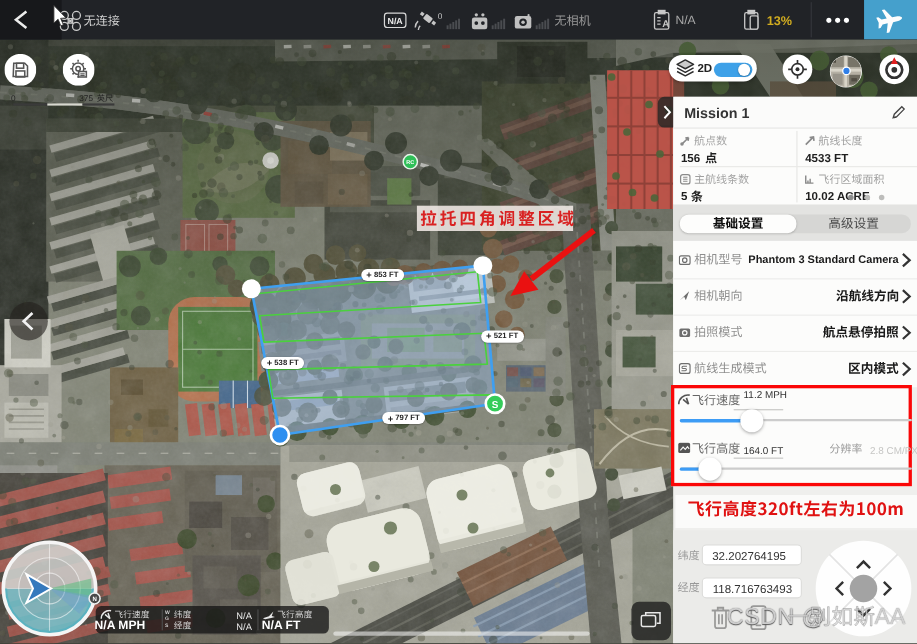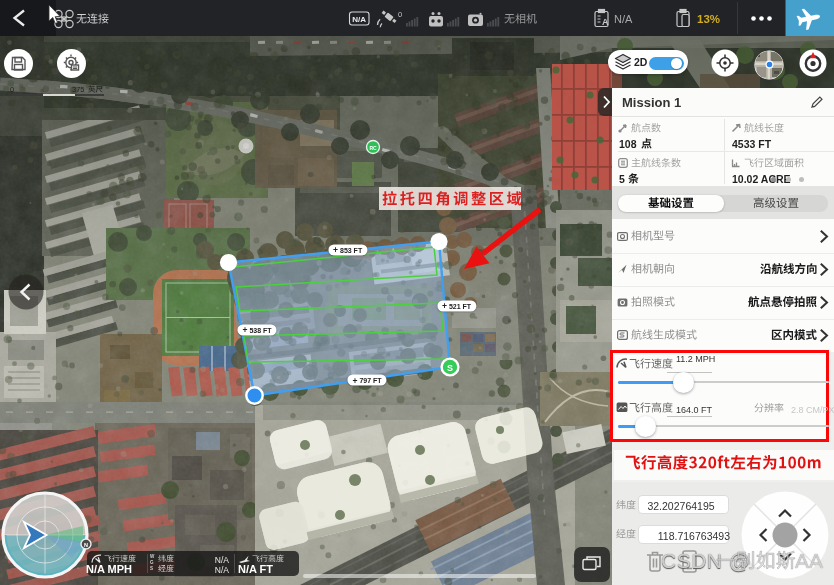--- a/index.html
+++ b/index.html
@@ -1638,21 +1638,21 @@
 <div style="position:absolute;left:612px;top:117px;width:222px;height:69px;background:#fcfcfb"></div>
 <div style="position:absolute;left:724px;top:119px;width:1px;height:65px;background:#e5e5e3"></div>
 <div style="position:absolute;left:618px;top:151px;width:216px;height:1px;background:#e8e8e6"></div>
 <svg style="position:absolute;left:618.0px;top:122.5px" width="10" height="10">
       <path d="M1.5 8.5 L8 2 M8 2 l-3 0.5 M8 2 l-0.5 3" stroke="#8a8a8a" stroke-width="1.4" fill="none"></path>
       <circle cx="2" cy="8" r="1.6" fill="#8a8a8a"></circle>
     </svg>
 <svg style="position:absolute;left:631.0px;top:120.5px;overflow:visible" width="32" height="15">
       <path transform="translate(0,10.5)" fill="#a0a0a0" d="M2.0 -5.9C2.2 -5.5 2.5 -4.9 2.6 -4.5L3.1 -4.7C3.0 -5.1 2.7 -5.7 2.5 -6.1ZM2.0 -2.8C2.2 -2.4 2.6 -1.7 2.7 -1.3L3.2 -1.5C3.1 -1.9 2.7 -2.6 2.5 -3.1ZM6.0 -8.3C6.2 -7.8 6.5 -7.2 6.7 -6.7L7.4 -7.0C7.2 -7.4 6.9 -8.0 6.7 -8.5ZM4.4 -6.7V-6.1H9.5V-6.7ZM5.3 -5.1V-2.9C5.3 -1.9 5.2 -0.5 4.2 0.4C4.4 0.5 4.6 0.7 4.8 0.8C5.8 -0.2 6.0 -1.7 6.0 -2.9V-4.4H7.7V-0.5C7.7 0.2 7.7 0.4 7.9 0.5C8.0 0.6 8.2 0.7 8.4 0.7C8.5 0.7 8.8 0.7 8.9 0.7C9.0 0.7 9.2 0.7 9.3 0.6C9.5 0.5 9.5 0.4 9.6 0.1C9.6 -0.1 9.7 -0.6 9.7 -1.1C9.5 -1.1 9.3 -1.2 9.2 -1.4C9.2 -0.8 9.2 -0.5 9.1 -0.3C9.1 -0.1 9.1 -0.0 9.0 0.0C9.0 0.0 8.9 0.1 8.8 0.1C8.8 0.1 8.7 0.1 8.6 0.1C8.5 0.1 8.5 0.0 8.4 0.0C8.4 -0.0 8.4 -0.2 8.4 -0.4V-5.1ZM3.5 -6.6V-4.0H1.8V-6.6ZM0.4 -4.0V-3.4H1.1C1.1 -2.2 1.0 -0.6 0.3 0.5C0.5 0.6 0.8 0.8 0.9 0.9C1.7 -0.3 1.8 -2.1 1.8 -3.4H3.5V-0.1C3.5 0.0 3.4 0.1 3.3 0.1C3.2 0.1 2.8 0.1 2.4 0.1C2.5 0.2 2.6 0.5 2.6 0.7C3.2 0.7 3.6 0.7 3.8 0.6C4.0 0.5 4.1 0.3 4.1 -0.1V-7.2H2.6C2.8 -7.5 2.9 -7.9 3.1 -8.3L2.3 -8.5C2.2 -8.1 2.1 -7.6 2.0 -7.2H1.1V-4.0Z M12.4 -4.7H17.6V-2.9H12.4ZM13.4 -1.3C13.5 -0.6 13.6 0.2 13.6 0.7L14.4 0.6C14.4 0.1 14.3 -0.7 14.1 -1.3ZM15.5 -1.3C15.8 -0.7 16.1 0.2 16.2 0.7L16.9 0.5C16.8 0.0 16.5 -0.8 16.1 -1.4ZM17.5 -1.4C18.0 -0.7 18.6 0.2 18.8 0.7L19.5 0.4C19.3 -0.1 18.7 -1.0 18.2 -1.6ZM11.8 -1.6C11.5 -0.8 10.9 0.0 10.4 0.5L11.1 0.8C11.7 0.3 12.2 -0.6 12.5 -1.4ZM11.7 -5.4V-2.2H18.4V-5.4H15.3V-6.6H19.1V-7.3H15.3V-8.4H14.6V-5.4Z M24.4 -8.2C24.2 -7.8 23.9 -7.2 23.7 -6.9L24.2 -6.6C24.4 -7.0 24.8 -7.5 25.1 -7.9ZM20.9 -7.9C21.1 -7.5 21.4 -7.0 21.5 -6.6L22.1 -6.9C22.0 -7.2 21.7 -7.8 21.4 -8.2ZM24.1 -2.6C23.9 -2.1 23.6 -1.6 23.2 -1.3C22.8 -1.4 22.4 -1.6 22.0 -1.8C22.2 -2.0 22.3 -2.3 22.5 -2.6ZM21.1 -1.5C21.6 -1.3 22.1 -1.1 22.6 -0.8C22.0 -0.4 21.2 -0.1 20.4 0.1C20.5 0.3 20.7 0.5 20.8 0.7C21.7 0.5 22.5 0.1 23.3 -0.5C23.6 -0.3 23.9 -0.1 24.1 0.1L24.6 -0.4C24.4 -0.6 24.1 -0.8 23.8 -1.0C24.3 -1.5 24.7 -2.2 24.9 -3.1L24.5 -3.3L24.4 -3.2H22.8L23.0 -3.8L22.3 -3.9C22.3 -3.7 22.2 -3.5 22.1 -3.2H20.7V-2.6H21.8C21.5 -2.2 21.3 -1.8 21.1 -1.5ZM22.6 -8.4V-6.5H20.5V-5.9H22.3C21.9 -5.3 21.1 -4.7 20.4 -4.4C20.5 -4.2 20.7 -4.0 20.8 -3.8C21.4 -4.1 22.1 -4.7 22.6 -5.3V-4.0H23.3V-5.4C23.8 -5.0 24.4 -4.6 24.6 -4.4L25.0 -4.9C24.8 -5.1 23.9 -5.6 23.4 -5.9H25.3V-6.5H23.3V-8.4ZM26.3 -8.3C26.0 -6.6 25.6 -4.9 24.8 -3.8C25.0 -3.7 25.3 -3.5 25.4 -3.4C25.6 -3.7 25.9 -4.2 26.1 -4.7C26.3 -3.7 26.6 -2.8 26.9 -2.0C26.4 -1.0 25.6 -0.3 24.5 0.2C24.6 0.4 24.9 0.7 24.9 0.8C25.9 0.3 26.7 -0.4 27.3 -1.3C27.8 -0.4 28.4 0.2 29.2 0.7C29.3 0.5 29.6 0.3 29.7 0.1C28.9 -0.3 28.2 -1.1 27.7 -2.0C28.2 -3.0 28.6 -4.3 28.8 -5.8H29.5V-6.5H26.6C26.8 -7.0 26.9 -7.6 27.0 -8.2ZM28.1 -5.8C27.9 -4.6 27.7 -3.6 27.3 -2.8C26.9 -3.7 26.7 -4.7 26.5 -5.8Z"></path>
     </svg>
-<div style="position:absolute;left:619px;top:137.5px;font:bold 10.5px 'Liberation Sans',sans-serif;color:#1f1f1f">108</div>
+<div style="position:absolute;left:619px;top:137.5px;font:bold 10.5px 'Liberation Sans',sans-serif;color:#1f1f1f">156</div>
 <svg style="position:absolute;left:641.0px;top:135.9px;overflow:visible" width="13" height="16">
       <path transform="translate(0,11.6)" fill="#1f1f1f" d="M2.9 -4.9H8.0V-3.5H2.9ZM3.5 -1.4C3.7 -0.6 3.7 0.3 3.7 0.9L5.1 0.7C5.1 0.2 4.9 -0.8 4.8 -1.5ZM5.8 -1.4C6.1 -0.7 6.4 0.3 6.5 0.9L7.8 0.5C7.7 -0.1 7.3 -1.0 7.0 -1.7ZM8.0 -1.5C8.5 -0.7 9.1 0.3 9.4 0.9L10.6 0.4C10.4 -0.2 9.7 -1.2 9.2 -1.9ZM1.7 -1.8C1.4 -1.0 0.9 -0.1 0.3 0.4L1.5 0.9C2.1 0.4 2.7 -0.6 3.0 -1.5ZM1.7 -6.1V-2.2H9.3V-6.1H6.1V-7.1H10.1V-8.4H6.1V-9.3H4.8V-6.1Z"></path>
     </svg>
 <svg style="position:absolute;left:731.0px;top:122.5px" width="10" height="10">
       <path d="M1.5 8.5 L8.5 1.5 M5 2 l3.5-0.5 0.5 3.5" stroke="#8a8a8a" stroke-width="1.5" fill="none"></path>
     </svg>
 <svg style="position:absolute;left:744.0px;top:120.5px;overflow:visible" width="42" height="15">
       <path transform="translate(0,10.5)" fill="#a0a0a0" d="M2.0 -5.9C2.2 -5.5 2.5 -4.9 2.6 -4.5L3.1 -4.7C3.0 -5.1 2.7 -5.7 2.5 -6.1ZM2.0 -2.8C2.2 -2.4 2.6 -1.7 2.7 -1.3L3.2 -1.5C3.1 -1.9 2.7 -2.6 2.5 -3.1ZM6.0 -8.3C6.2 -7.8 6.5 -7.2 6.7 -6.7L7.4 -7.0C7.2 -7.4 6.9 -8.0 6.7 -8.5ZM4.4 -6.7V-6.1H9.5V-6.7ZM5.3 -5.1V-2.9C5.3 -1.9 5.2 -0.5 4.2 0.4C4.4 0.5 4.6 0.7 4.8 0.8C5.8 -0.2 6.0 -1.7 6.0 -2.9V-4.4H7.7V-0.5C7.7 0.2 7.7 0.4 7.9 0.5C8.0 0.6 8.2 0.7 8.4 0.7C8.5 0.7 8.8 0.7 8.9 0.7C9.0 0.7 9.2 0.7 9.3 0.6C9.5 0.5 9.5 0.4 9.6 0.1C9.6 -0.1 9.7 -0.6 9.7 -1.1C9.5 -1.1 9.3 -1.2 9.2 -1.4C9.2 -0.8 9.2 -0.5 9.1 -0.3C9.1 -0.1 9.1 -0.0 9.0 0.0C9.0 0.0 8.9 0.1 8.8 0.1C8.8 0.1 8.7 0.1 8.6 0.1C8.5 0.1 8.5 0.0 8.4 0.0C8.4 -0.0 8.4 -0.2 8.4 -0.4V-5.1ZM3.5 -6.6V-4.0H1.8V-6.6ZM0.4 -4.0V-3.4H1.1C1.1 -2.2 1.0 -0.6 0.3 0.5C0.5 0.6 0.8 0.8 0.9 0.9C1.7 -0.3 1.8 -2.1 1.8 -3.4H3.5V-0.1C3.5 0.0 3.4 0.1 3.3 0.1C3.2 0.1 2.8 0.1 2.4 0.1C2.5 0.2 2.6 0.5 2.6 0.7C3.2 0.7 3.6 0.7 3.8 0.6C4.0 0.5 4.1 0.3 4.1 -0.1V-7.2H2.6C2.8 -7.5 2.9 -7.9 3.1 -8.3L2.3 -8.5C2.2 -8.1 2.1 -7.6 2.0 -7.2H1.1V-4.0Z M10.5 -0.5 10.7 0.2C11.6 -0.1 12.8 -0.5 14.0 -0.8L13.9 -1.4C12.6 -1.1 11.4 -0.7 10.5 -0.5ZM17.0 -7.8C17.5 -7.6 18.2 -7.2 18.5 -6.9L18.9 -7.4C18.6 -7.6 18.0 -8.0 17.5 -8.2ZM10.7 -4.2C10.9 -4.3 11.1 -4.4 12.3 -4.5C11.9 -3.9 11.5 -3.4 11.3 -3.2C11.0 -2.8 10.8 -2.6 10.5 -2.5C10.6 -2.3 10.7 -2.0 10.8 -1.8C11.0 -1.9 11.3 -2.0 13.8 -2.6C13.8 -2.7 13.8 -3.0 13.8 -3.2L11.8 -2.8C12.6 -3.7 13.4 -4.8 14.0 -5.9L13.4 -6.3C13.2 -5.9 13.0 -5.5 12.8 -5.2L11.5 -5.1C12.1 -5.9 12.7 -7.0 13.1 -8.0L12.4 -8.4C12.0 -7.2 11.3 -5.9 11.0 -5.6C10.8 -5.2 10.7 -5.0 10.5 -4.9C10.6 -4.7 10.7 -4.4 10.7 -4.2ZM18.9 -3.5C18.5 -2.9 17.9 -2.3 17.3 -1.8C17.1 -2.3 17.0 -3.0 16.9 -3.7L19.4 -4.2L19.3 -4.8L16.8 -4.3C16.7 -4.8 16.7 -5.2 16.7 -5.7L19.1 -6.0L19.0 -6.7L16.6 -6.3C16.6 -7.0 16.6 -7.7 16.6 -8.4H15.8C15.9 -7.7 15.9 -6.9 15.9 -6.2L14.3 -6.0L14.4 -5.3L15.9 -5.5C16.0 -5.1 16.0 -4.6 16.1 -4.2L14.1 -3.9L14.2 -3.2L16.2 -3.5C16.3 -2.7 16.4 -1.9 16.7 -1.3C15.8 -0.8 14.8 -0.3 13.8 0.0C14.0 0.2 14.2 0.4 14.3 0.6C15.2 0.3 16.1 -0.1 16.9 -0.7C17.3 0.2 17.9 0.8 18.6 0.8C19.3 0.8 19.5 0.4 19.6 -0.7C19.5 -0.8 19.2 -0.9 19.1 -1.1C19.0 -0.2 18.9 0.0 18.6 0.0C18.2 0.0 17.8 -0.4 17.5 -1.1C18.3 -1.7 19.0 -2.4 19.5 -3.2Z M27.7 -8.2C26.8 -7.1 25.4 -6.2 23.9 -5.6C24.1 -5.5 24.4 -5.2 24.6 -5.0C25.9 -5.7 27.4 -6.7 28.4 -7.9ZM20.6 -4.5V-3.7H22.5V-0.6C22.5 -0.1 22.2 0.0 22.1 0.1C22.2 0.2 22.3 0.6 22.4 0.7C22.6 0.6 23.0 0.5 25.7 -0.3C25.7 -0.4 25.7 -0.8 25.7 -1.0L23.3 -0.4V-3.7H24.8C25.6 -1.7 27.1 -0.2 29.1 0.5C29.2 0.3 29.5 -0.0 29.7 -0.2C27.8 -0.8 26.4 -2.0 25.6 -3.7H29.4V-4.5H23.3V-8.3H22.5V-4.5Z M33.9 -6.4V-5.6H32.2V-5.0H33.9V-3.3H37.8V-5.0H39.4V-5.6H37.8V-6.4H37.0V-5.6H34.6V-6.4ZM37.0 -5.0V-3.9H34.6V-5.0ZM37.6 -2.0C37.1 -1.5 36.5 -1.1 35.8 -0.8C35.1 -1.1 34.5 -1.5 34.1 -2.0ZM32.4 -2.6V-2.0H33.7L33.4 -1.9C33.8 -1.3 34.3 -0.9 35.0 -0.5C34.0 -0.2 33.0 0.0 31.9 0.1C32.0 0.3 32.2 0.6 32.2 0.7C33.5 0.6 34.7 0.4 35.8 -0.1C36.8 0.4 37.9 0.7 39.2 0.8C39.3 0.6 39.5 0.3 39.6 0.1C38.5 0.1 37.5 -0.1 36.6 -0.5C37.5 -0.9 38.2 -1.6 38.7 -2.4L38.2 -2.7L38.1 -2.6ZM34.7 -8.3C34.9 -8.0 35.0 -7.7 35.1 -7.4H31.3V-4.7C31.3 -3.2 31.2 -1.1 30.4 0.5C30.6 0.5 30.9 0.7 31.0 0.8C31.9 -0.8 32.0 -3.1 32.0 -4.7V-6.7H39.5V-7.4H36.0C35.9 -7.7 35.7 -8.1 35.5 -8.4Z"></path>
     </svg>
 <div style="position:absolute;left:732px;top:137.5px;font:bold 10.5px 'Liberation Sans',sans-serif;color:#1f1f1f">4533 FT</div>
@@ -1690,20 +1690,21 @@
 <div style="position:absolute;left:612px;top:252.5px;width:222px;height:1px;background:#ececea"></div>
 <div style="position:absolute;left:612px;top:285.5px;width:222px;height:1px;background:#ececea"></div>
 <div style="position:absolute;left:612px;top:318.5px;width:222px;height:1px;background:#ececea"></div>
 <svg style="position:absolute;left:617px;top:231.0px" width="11" height="10">
       <rect x="0.6" y="1.6" width="9.8" height="7.8" rx="1.5" fill="none" stroke="#6e6e6e" stroke-width="1.2"></rect>
       <circle cx="5.5" cy="5.5" r="2" fill="none" stroke="#6e6e6e" stroke-width="1.1"></circle>
     </svg>
 <svg style="position:absolute;left:631.0px;top:228.4px;overflow:visible" width="46" height="16">
       <path transform="translate(0,11.6)" fill="#8e8e8e" d="M6.0 -5.2H9.3V-3.3H6.0ZM6.0 -6.0V-7.8H9.3V-6.0ZM6.0 -2.5H9.3V-0.6H6.0ZM5.2 -8.6V0.8H6.0V0.1H9.3V0.8H10.2V-8.6ZM2.4 -9.2V-6.9H0.6V-6.1H2.3C1.9 -4.6 1.1 -2.8 0.3 -1.9C0.5 -1.7 0.7 -1.4 0.7 -1.2C1.3 -1.9 1.9 -3.2 2.4 -4.4V0.9H3.2V-4.2C3.6 -3.6 4.1 -2.9 4.3 -2.6L4.8 -3.2C4.5 -3.5 3.5 -4.7 3.2 -5.1V-6.1H4.7V-6.9H3.2V-9.2Z M16.5 -8.6V-5.1C16.5 -3.4 16.3 -1.2 14.8 0.4C15.0 0.5 15.3 0.7 15.5 0.9C17.1 -0.7 17.3 -3.2 17.3 -5.1V-7.8H19.3V-0.7C19.3 0.2 19.4 0.4 19.6 0.6C19.8 0.7 20.0 0.8 20.2 0.8C20.4 0.8 20.6 0.8 20.8 0.8C21.0 0.8 21.2 0.7 21.4 0.6C21.5 0.5 21.6 0.3 21.7 0.0C21.7 -0.3 21.8 -1.1 21.8 -1.7C21.6 -1.8 21.3 -1.9 21.1 -2.1C21.1 -1.3 21.1 -0.7 21.1 -0.5C21.1 -0.2 21.0 -0.1 21.0 -0.1C20.9 -0.0 20.8 0.0 20.8 0.0C20.6 0.0 20.5 0.0 20.4 0.0C20.4 0.0 20.3 -0.0 20.2 -0.1C20.2 -0.1 20.2 -0.3 20.2 -0.7V-8.6ZM13.4 -9.2V-6.9H11.6V-6.1H13.3C12.9 -4.6 12.1 -2.8 11.3 -1.9C11.4 -1.7 11.6 -1.4 11.7 -1.2C12.4 -1.9 12.9 -3.2 13.4 -4.5V0.9H14.2V-4.2C14.6 -3.6 15.1 -2.9 15.4 -2.6L15.9 -3.3C15.6 -3.5 14.6 -4.7 14.2 -5.1V-6.1H15.8V-6.9H14.2V-9.2Z M29.0 -8.6V-4.9H29.7V-8.6ZM31.0 -9.2V-4.3C31.0 -4.1 31.0 -4.1 30.8 -4.1C30.7 -4.0 30.1 -4.0 29.5 -4.1C29.6 -3.8 29.7 -3.5 29.8 -3.3C30.5 -3.3 31.1 -3.3 31.4 -3.5C31.7 -3.6 31.8 -3.8 31.8 -4.2V-9.2ZM26.3 -8.1V-6.5H24.9V-6.6V-8.1ZM22.7 -6.5V-5.8H24.1C24.0 -5.1 23.6 -4.3 22.6 -3.7C22.8 -3.6 23.1 -3.3 23.2 -3.2C24.3 -3.9 24.7 -4.9 24.8 -5.8H26.3V-3.4H27.0V-5.8H28.3V-6.5H27.0V-8.1H28.1V-8.8H23.1V-8.1H24.1V-6.6V-6.5ZM27.1 -3.7V-2.4H23.7V-1.7H27.1V-0.3H22.5V0.5H32.5V-0.3H28.0V-1.7H31.3V-2.4H28.0V-3.7Z M35.9 -8.1H41.1V-6.6H35.9ZM35.0 -8.8V-5.8H42.0V-8.8ZM33.7 -4.8V-4.1H36.0C35.7 -3.4 35.5 -2.6 35.2 -2.1H41.0C40.8 -0.8 40.6 -0.2 40.3 0.0C40.2 0.1 40.0 0.1 39.8 0.1C39.5 0.1 38.7 0.1 37.9 0.0C38.0 0.3 38.1 0.6 38.2 0.8C38.9 0.9 39.7 0.9 40.0 0.8C40.5 0.8 40.7 0.8 41.0 0.5C41.4 0.2 41.7 -0.6 41.9 -2.5C42.0 -2.6 42.0 -2.8 42.0 -2.8H36.5L36.9 -4.1H43.3V-4.8Z"></path>
     </svg>
+<div style="position:absolute;left:612px;top:230.5px;width:205px;text-align:right;font:bold 10px 'Liberation Sans',sans-serif;color:#1a1a1a;white-space:nowrap">Phantom 3 Standard Camera</div>
 <svg style="position:absolute;left:819px;top:228.5px" width="10" height="15">
       <path d="M1.8 1.8 L8 7.5 L1.8 13.2" stroke="#333" stroke-width="2" fill="none"></path>
     </svg>
 <svg style="position:absolute;left:617px;top:264.0px" width="11" height="10">
       <path d="M1 9 L9.5 0.8 L6.5 9 L5 5.8 Z" fill="#6e6e6e"></path>
     </svg>
 <svg style="position:absolute;left:631.0px;top:261.4px;overflow:visible" width="46" height="16">
       <path transform="translate(0,11.6)" fill="#8e8e8e" d="M6.0 -5.2H9.3V-3.3H6.0ZM6.0 -6.0V-7.8H9.3V-6.0ZM6.0 -2.5H9.3V-0.6H6.0ZM5.2 -8.6V0.8H6.0V0.1H9.3V0.8H10.2V-8.6ZM2.4 -9.2V-6.9H0.6V-6.1H2.3C1.9 -4.6 1.1 -2.8 0.3 -1.9C0.5 -1.7 0.7 -1.4 0.7 -1.2C1.3 -1.9 1.9 -3.2 2.4 -4.4V0.9H3.2V-4.2C3.6 -3.6 4.1 -2.9 4.3 -2.6L4.8 -3.2C4.5 -3.5 3.5 -4.7 3.2 -5.1V-6.1H4.7V-6.9H3.2V-9.2Z M16.5 -8.6V-5.1C16.5 -3.4 16.3 -1.2 14.8 0.4C15.0 0.5 15.3 0.7 15.5 0.9C17.1 -0.7 17.3 -3.2 17.3 -5.1V-7.8H19.3V-0.7C19.3 0.2 19.4 0.4 19.6 0.6C19.8 0.7 20.0 0.8 20.2 0.8C20.4 0.8 20.6 0.8 20.8 0.8C21.0 0.8 21.2 0.7 21.4 0.6C21.5 0.5 21.6 0.3 21.7 0.0C21.7 -0.3 21.8 -1.1 21.8 -1.7C21.6 -1.8 21.3 -1.9 21.1 -2.1C21.1 -1.3 21.1 -0.7 21.1 -0.5C21.1 -0.2 21.0 -0.1 21.0 -0.1C20.9 -0.0 20.8 0.0 20.8 0.0C20.6 0.0 20.5 0.0 20.4 0.0C20.4 0.0 20.3 -0.0 20.2 -0.1C20.2 -0.1 20.2 -0.3 20.2 -0.7V-8.6ZM13.4 -9.2V-6.9H11.6V-6.1H13.3C12.9 -4.6 12.1 -2.8 11.3 -1.9C11.4 -1.7 11.6 -1.4 11.7 -1.2C12.4 -1.9 12.9 -3.2 13.4 -4.5V0.9H14.2V-4.2C14.6 -3.6 15.1 -2.9 15.4 -2.6L15.9 -3.3C15.6 -3.5 14.6 -4.7 14.2 -5.1V-6.1H15.8V-6.9H14.2V-9.2Z M23.6 -4.2H26.5V-3.3H23.6ZM23.6 -5.7H26.5V-4.8H23.6ZM22.5 -1.8V-1.0H24.6V0.9H25.4V-1.0H27.6V-1.8H25.4V-2.7H27.2V-6.4H25.4V-7.3H27.6V-8.0H25.4V-9.3H24.6V-8.0H22.6V-7.3H24.6V-6.4H22.9V-2.7H24.6V-1.8ZM31.3 -5.3V-3.5H28.9C28.9 -3.9 29.0 -4.3 29.0 -4.6V-5.3ZM31.3 -6.1H29.0V-8.0H31.3ZM28.2 -8.7V-4.6C28.2 -3.0 28.0 -1.0 26.6 0.4C26.8 0.5 27.1 0.7 27.3 0.9C28.2 -0.1 28.7 -1.4 28.8 -2.7H31.3V-0.2C31.3 0.0 31.2 0.1 31.1 0.1C30.9 0.1 30.4 0.1 29.8 0.1C29.9 0.3 30.0 0.7 30.1 0.9C30.9 0.9 31.4 0.9 31.7 0.7C32.0 0.6 32.1 0.3 32.1 -0.1V-8.7Z M37.8 -9.3C37.7 -8.7 37.4 -7.9 37.1 -7.3H34.1V0.9H34.9V-6.5H42.2V-0.2C42.2 -0.0 42.1 0.0 41.9 0.0C41.6 0.1 40.9 0.1 40.1 0.0C40.2 0.3 40.3 0.6 40.4 0.9C41.4 0.9 42.1 0.9 42.5 0.7C42.8 0.6 43.0 0.3 43.0 -0.2V-7.3H38.0C38.3 -7.9 38.6 -8.5 38.8 -9.1ZM37.1 -4.3H39.9V-2.2H37.1ZM36.3 -5.1V-0.6H37.1V-1.4H40.7V-5.1Z"></path>
     </svg>
 <svg style="position:absolute;left:759.5px;top:261.0px;overflow:visible" width="59" height="16">
@@ -1773,21 +1774,21 @@
 <div style="position:absolute;left:612px;top:482px;width:222px;height:103px;background:#ebebe9"></div>
 <svg style="position:absolute;left:616.0px;top:497.5px;overflow:visible" width="22" height="15">
       <path transform="translate(0,10.5)" fill="#999" d="M0.5 -0.5 0.6 0.2C1.5 -0.1 2.8 -0.4 4.0 -0.7L4.0 -1.4C2.6 -1.0 1.3 -0.7 0.5 -0.5ZM0.6 -4.2C0.8 -4.3 1.0 -4.4 2.2 -4.5C1.8 -3.9 1.4 -3.3 1.2 -3.1C0.9 -2.8 0.7 -2.5 0.5 -2.5C0.6 -2.3 0.7 -2.0 0.7 -1.8C0.9 -1.9 1.2 -2.0 3.7 -2.6C3.6 -2.7 3.6 -3.0 3.7 -3.2L1.7 -2.8C2.4 -3.7 3.1 -4.8 3.8 -5.9L3.2 -6.3C3.0 -5.9 2.8 -5.5 2.6 -5.2L1.3 -5.0C1.9 -5.9 2.5 -7.0 2.9 -8.1L2.3 -8.4C1.9 -7.2 1.2 -5.9 0.9 -5.5C0.7 -5.2 0.6 -5.0 0.4 -4.9C0.5 -4.7 0.6 -4.4 0.6 -4.2ZM6.2 -8.4V-7.0H4.1V-6.3H6.2V-5.2H4.3V-4.5H6.2V-3.4H3.9V-2.7H6.2V0.8H6.9V-2.7H8.8C8.7 -1.5 8.6 -1.0 8.5 -0.8C8.4 -0.8 8.3 -0.8 8.2 -0.8C8.1 -0.8 7.8 -0.8 7.5 -0.8C7.6 -0.6 7.7 -0.4 7.7 -0.2C8.0 -0.1 8.3 -0.1 8.5 -0.2C8.7 -0.2 8.9 -0.2 9.0 -0.4C9.2 -0.7 9.3 -1.3 9.5 -3.1C9.5 -3.2 9.5 -3.4 9.5 -3.4H6.9V-4.5H8.8V-5.2H6.9V-6.3H9.2V-7.0H6.9V-8.4Z M13.9 -6.4V-5.6H12.2V-5.0H13.9V-3.3H17.8V-5.0H19.4V-5.6H17.8V-6.4H17.0V-5.6H14.6V-6.4ZM17.0 -5.0V-3.9H14.6V-5.0ZM17.6 -2.0C17.1 -1.5 16.5 -1.1 15.8 -0.8C15.1 -1.1 14.5 -1.5 14.1 -2.0ZM12.4 -2.6V-2.0H13.7L13.3 -1.9C13.8 -1.3 14.3 -0.9 15.0 -0.5C14.0 -0.2 13.0 0.0 11.9 0.1C12.0 0.3 12.2 0.6 12.2 0.7C13.5 0.6 14.7 0.4 15.8 -0.1C16.8 0.4 17.9 0.7 19.2 0.8C19.3 0.6 19.5 0.3 19.6 0.1C18.5 0.1 17.5 -0.1 16.6 -0.5C17.5 -0.9 18.2 -1.6 18.7 -2.4L18.2 -2.7L18.1 -2.6ZM14.7 -8.3C14.9 -8.0 15.0 -7.7 15.1 -7.4H11.3V-4.7C11.3 -3.2 11.2 -1.1 10.4 0.5C10.6 0.5 10.9 0.7 11.0 0.8C11.9 -0.8 12.0 -3.1 12.0 -4.7V-6.7H19.5V-7.4H16.0C15.9 -7.7 15.7 -8.1 15.5 -8.4Z"></path>
     </svg>
 <div style="position:absolute;left:638px;top:495px;width:91px;height:19px;background:#fff;border:1px solid #dcdcda;border-radius:4px"></div>
 <div style="position:absolute;left:638px;top:500px;width:86px;text-align:center;font:10.5px 'Liberation Sans',sans-serif;color:#333">32.202764195</div>
 <svg style="position:absolute;left:616.0px;top:527.0px;overflow:visible" width="22" height="15">
       <path transform="translate(0,10.5)" fill="#999" d="M0.4 -0.6 0.5 0.2C1.5 -0.1 2.7 -0.4 3.8 -0.7L3.8 -1.4C2.5 -1.1 1.2 -0.7 0.4 -0.6ZM0.6 -4.2C0.7 -4.3 1.0 -4.4 2.3 -4.5C1.8 -3.9 1.4 -3.4 1.2 -3.2C0.9 -2.8 0.6 -2.6 0.4 -2.6C0.5 -2.3 0.6 -2.0 0.7 -1.8C0.9 -1.9 1.2 -2.0 3.8 -2.6C3.8 -2.7 3.8 -3.0 3.8 -3.2L1.8 -2.9C2.6 -3.7 3.4 -4.8 4.0 -5.9L3.4 -6.3C3.2 -5.9 3.0 -5.6 2.7 -5.2L1.4 -5.1C2.0 -5.9 2.6 -7.0 3.1 -8.1L2.3 -8.4C1.9 -7.2 1.2 -5.9 0.9 -5.6C0.7 -5.2 0.5 -5.0 0.3 -5.0C0.4 -4.8 0.5 -4.4 0.6 -4.2ZM4.2 -7.9V-7.2H7.8C6.9 -5.9 5.2 -4.8 3.6 -4.3C3.7 -4.1 3.9 -3.9 4.0 -3.7C4.9 -4.0 5.8 -4.5 6.6 -5.0C7.6 -4.6 8.7 -4.1 9.2 -3.7L9.7 -4.3C9.1 -4.7 8.1 -5.1 7.2 -5.5C7.9 -6.1 8.5 -6.8 8.9 -7.6L8.4 -7.9L8.2 -7.9ZM4.3 -3.3V-2.6H6.3V-0.2H3.7V0.5H9.6V-0.2H7.0V-2.6H9.1V-3.3Z M13.9 -6.4V-5.6H12.2V-5.0H13.9V-3.3H17.8V-5.0H19.4V-5.6H17.8V-6.4H17.0V-5.6H14.6V-6.4ZM17.0 -5.0V-3.9H14.6V-5.0ZM17.6 -2.0C17.1 -1.5 16.5 -1.1 15.8 -0.8C15.1 -1.1 14.5 -1.5 14.1 -2.0ZM12.4 -2.6V-2.0H13.7L13.3 -1.9C13.8 -1.3 14.3 -0.9 15.0 -0.5C14.0 -0.2 13.0 0.0 11.9 0.1C12.0 0.3 12.2 0.6 12.2 0.7C13.5 0.6 14.7 0.4 15.8 -0.1C16.8 0.4 17.9 0.7 19.2 0.8C19.3 0.6 19.5 0.3 19.6 0.1C18.5 0.1 17.5 -0.1 16.6 -0.5C17.5 -0.9 18.2 -1.6 18.7 -2.4L18.2 -2.7L18.1 -2.6ZM14.7 -8.3C14.9 -8.0 15.0 -7.7 15.1 -7.4H11.3V-4.7C11.3 -3.2 11.2 -1.1 10.4 0.5C10.6 0.5 10.9 0.7 11.0 0.8C11.9 -0.8 12.0 -3.1 12.0 -4.7V-6.7H19.5V-7.4H16.0C15.9 -7.7 15.7 -8.1 15.5 -8.4Z"></path>
     </svg>
 <div style="position:absolute;left:638px;top:524.5px;width:91px;height:19px;background:#fff;border:1px solid #dcdcda;border-radius:4px"></div>
-<div style="position:absolute;left:638px;top:529.5px;width:92px;text-align:right;font:10.5px 'Liberation Sans',sans-serif;color:#333">118.716763493</div>
+<div style="position:absolute;left:638px;top:529.5px;width:92px;text-align:center;font:10.5px 'Liberation Sans',sans-serif;color:#333">118.716763493</div>
 <svg style="position:absolute;left:741px;top:491px" width="93" height="94">
       <circle cx="44" cy="44" r="43.5" fill="#fefefe"></circle>
       <path d="M13 13 L75 75 M75 13 L13 75" stroke="#e3e3e3" stroke-width="1.5"></path>
       <path d="M38 25.5 L44 19.5 L50 25.5" stroke="#333" stroke-width="2.2" fill="none"></path>
       <path d="M25.5 38 L19.5 44 L25.5 50" stroke="#333" stroke-width="2.2" fill="none"></path>
       <path d="M62.5 38 L68.5 44 L62.5 50" stroke="#333" stroke-width="2.2" fill="none"></path>
       <path d="M38 62.5 L44 68.5 L50 62.5" stroke="#333" stroke-width="2.2" fill="none"></path>
       <circle cx="44" cy="44" r="12.5" fill="#a3a3a3"></circle>
     </svg>
 <svg style="position:absolute;left:0px;top:490px" width="92" height="95">

